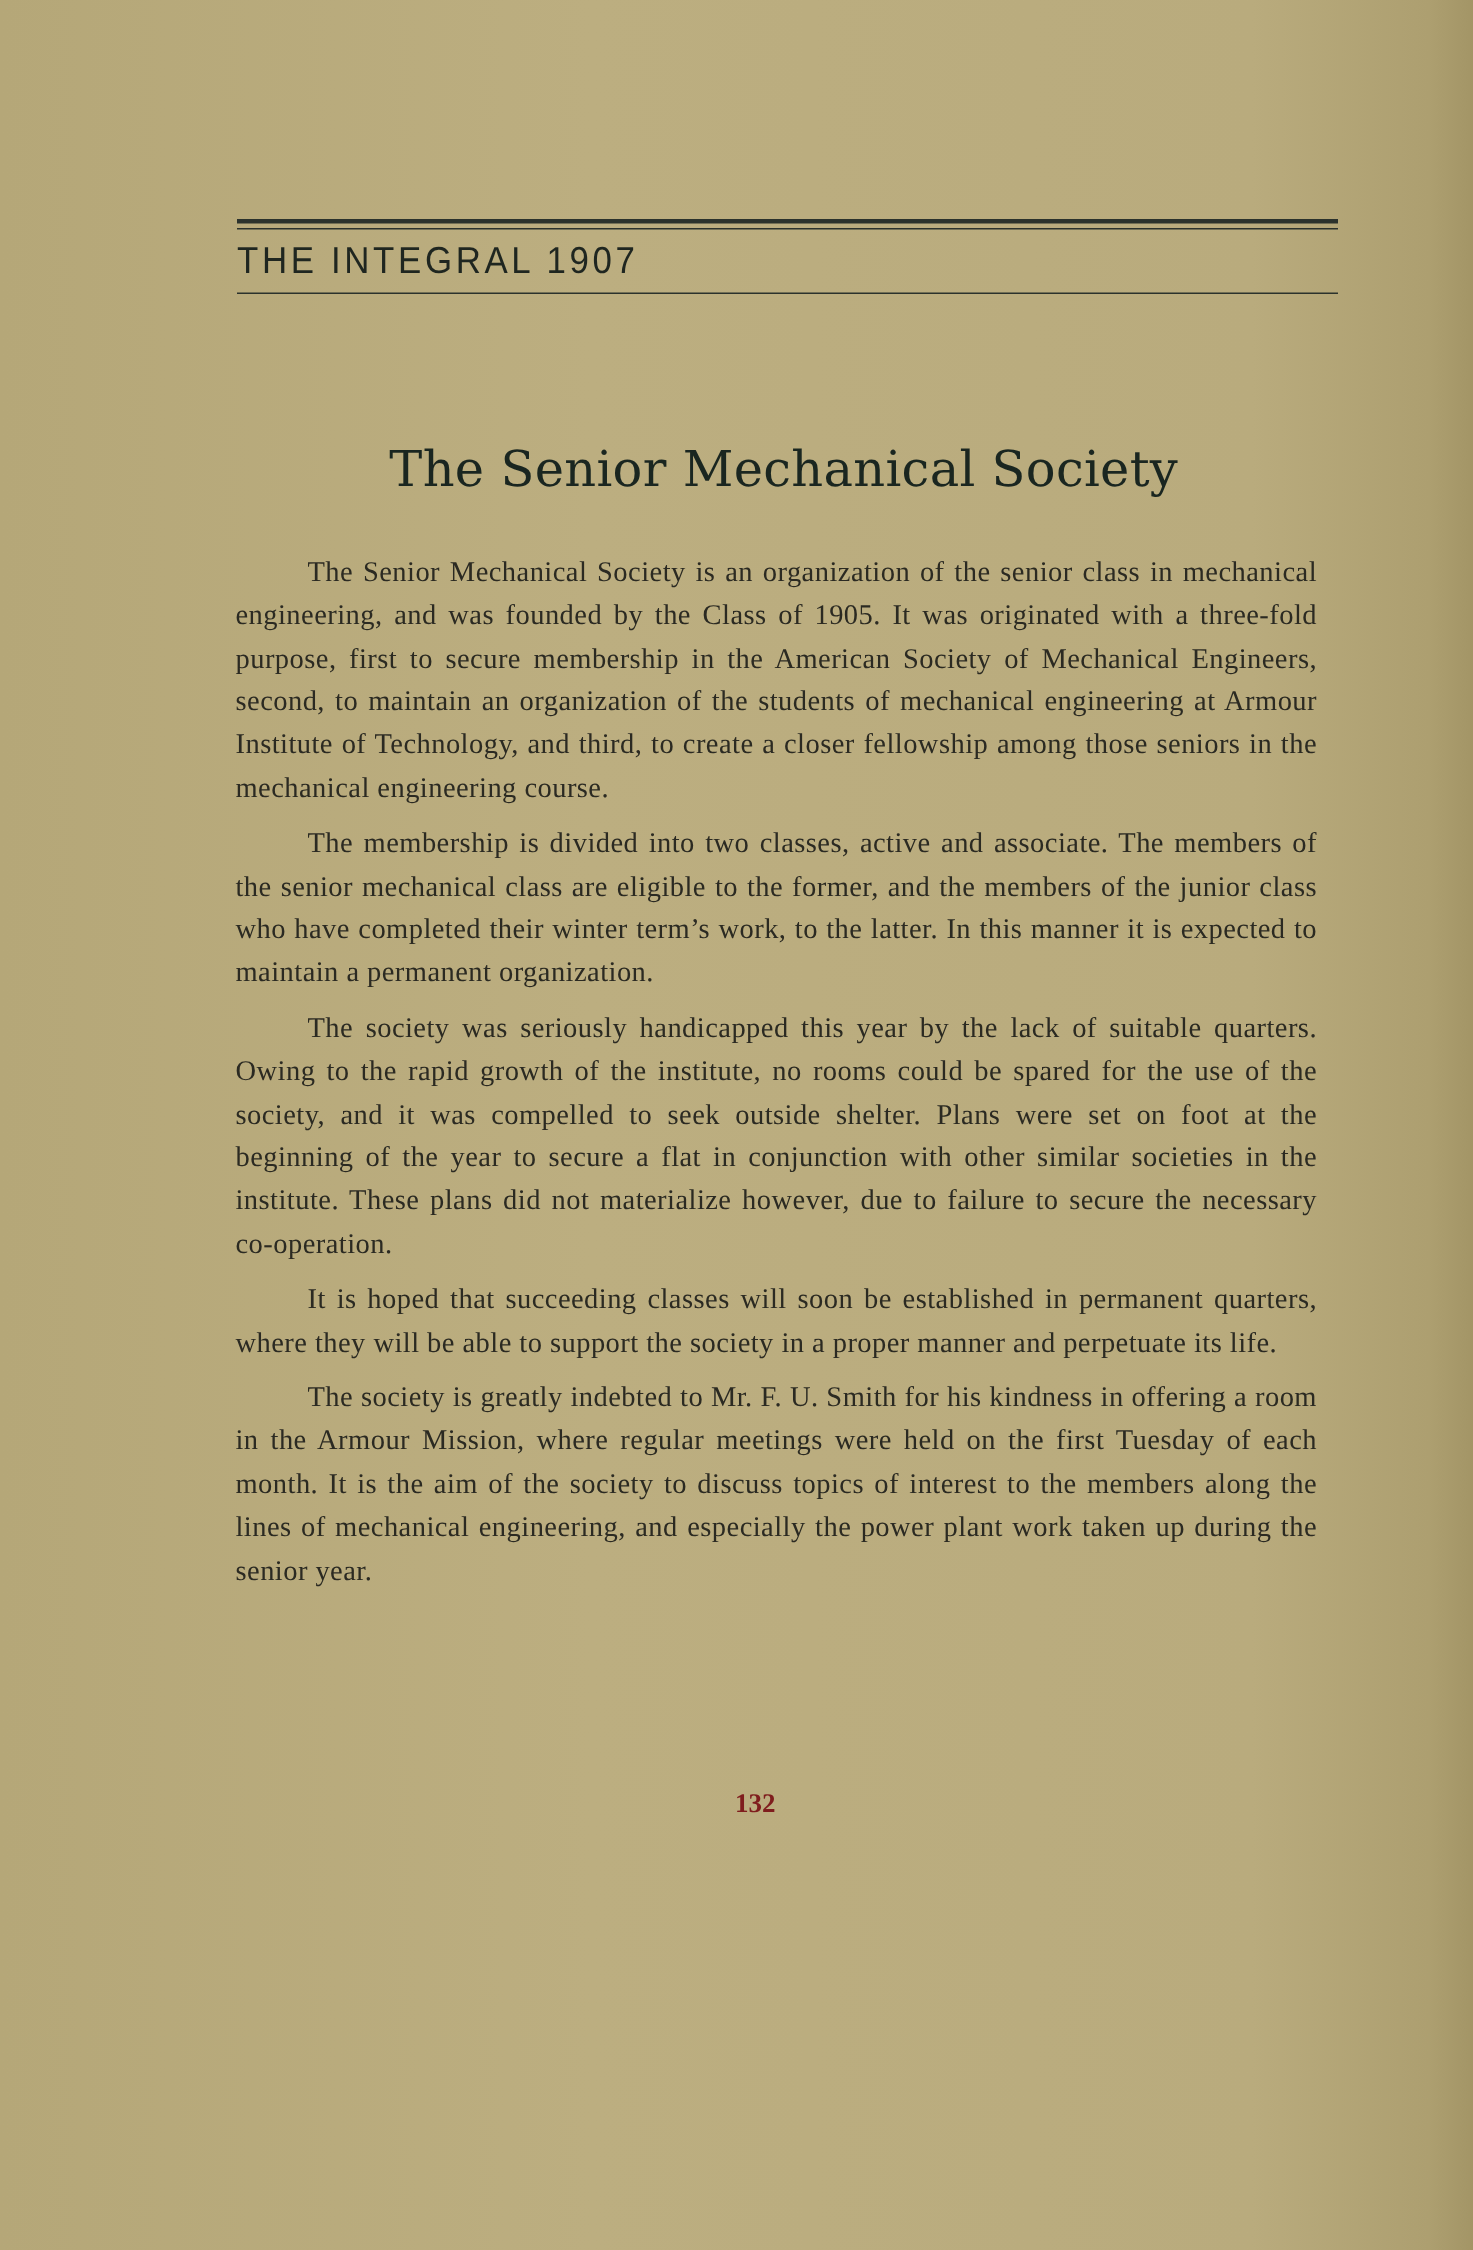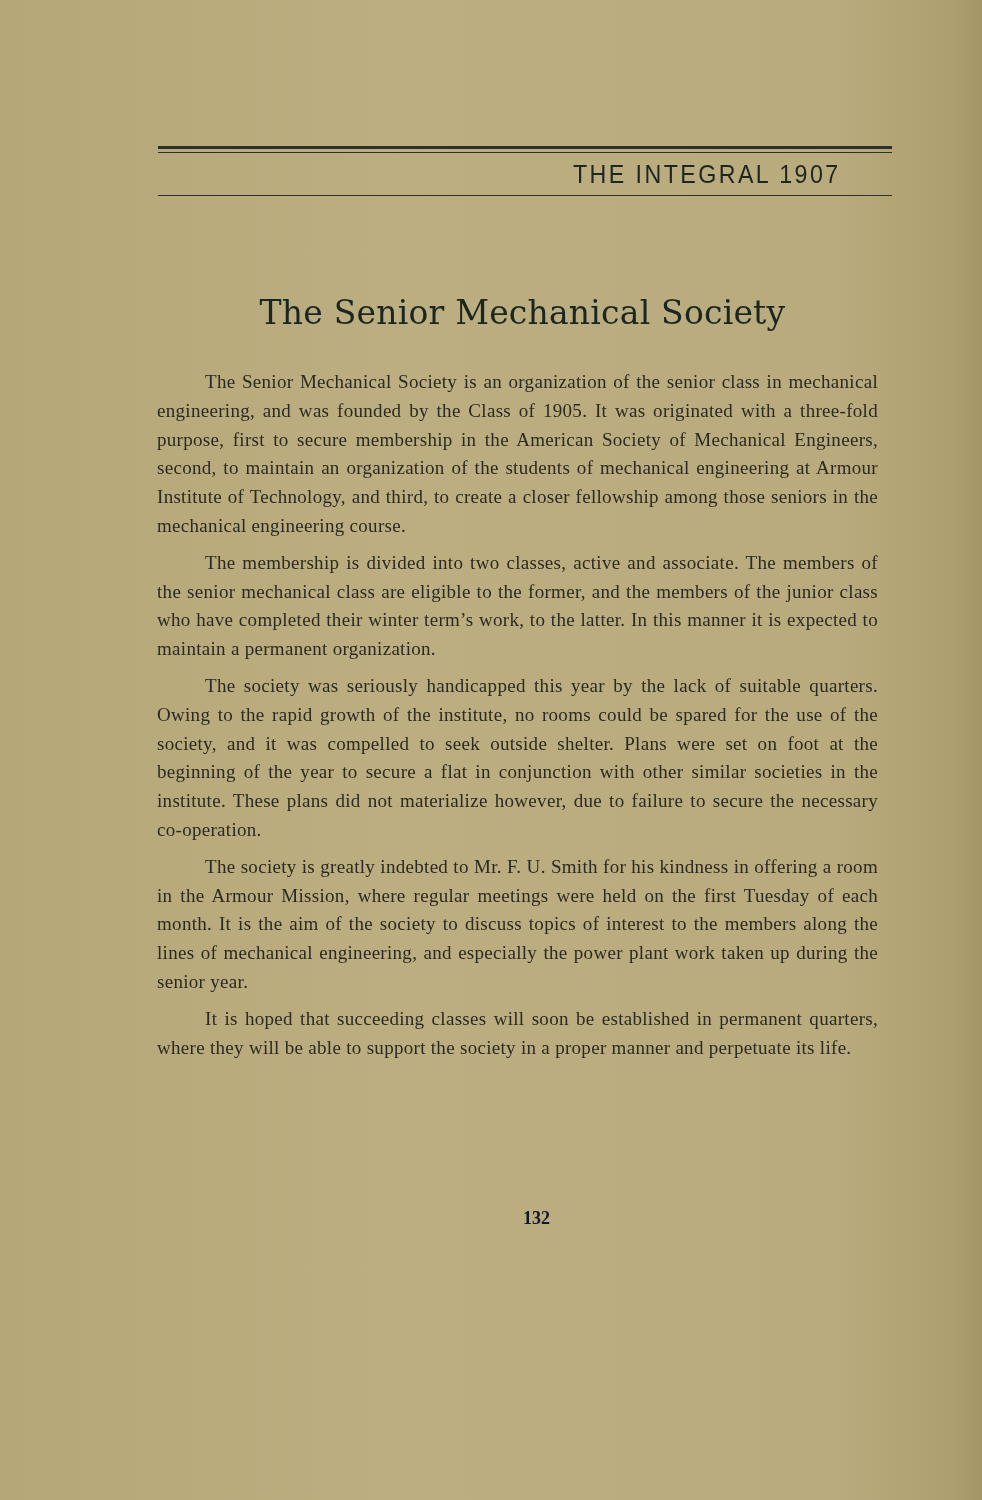--- a/index.html
+++ b/index.html
@@ -14,21 +14,20 @@
       background: #b8aa7c;
       background-image: linear-gradient(to right, #b5a778 0%, #bcae80 40%, #b9ab7d 85%, #ad9f70 97%, #a39566 100%);
       color: #2a2a22;
       font-family: "Liberation Serif", serif;
     }
     .header {
       position: absolute;
       left: 158px;
       top: 146px;
       width: 734px;
-      text-align: right;
     }
     .rule-thick {
       height: 3px;
       background: #2b322c;
     }
     .rule-thin {
       height: 1px;
       background: #2b322c;
       margin-top: 3px;
     }
@@ -73,40 +72,39 @@
     }
     .body-text p {
       margin: 0 12px 8px 0;
       text-indent: 48px;
     }
     .page-number {
       position: absolute;
       left: 490px;
       top: 1192px;
       width: 60px;
-      text-align: right;
+      text-align: left;
       font-size: 18px;
-      color: #0f172a;
+      color: #7f1d1d;
       font-weight: bold;
-      margin-top: 16px;
     }
   </style>
 </head>
 <body>
 
 <div class="header">
   <div class="rule-thick"></div>
   <div class="rule-thin"></div>
   <div class="running-head">THE INTEGRAL 1907</div>
   <div class="rule-bottom"></div>
 </div>
 
 <h1 class="title" style="margin:0;font-weight:normal;">The Senior Mechanical Society</h1>
 
 <div class="body-text">
   <p>The Senior Mechanical Society  is an organization of the senior class in mechanical engineering, and was founded by the Class of 1905.  It was originated with a three-fold purpose, first to secure membership in the American Society of Mechanical Engineers, second, to maintain an organization of the students of mechanical engineering at Armour Institute of Technology, and third, to create a closer fellowship among those seniors in the mechanical engineering course.</p>
   <p>The membership is divided into two classes, active and associate.  The members of the senior mechanical class are eligible to the former, and the members of the junior class who have completed their winter term’s work, to the latter.  In this manner it is expected to maintain a permanent organization.</p>
   <p>The society was seriously handicapped this year by the lack of suitable quarters. Owing to the rapid growth of the institute, no rooms could be spared for the use of the society, and it was compelled to seek outside shelter.  Plans were set on foot at the beginning of the year to secure a flat in conjunction with other similar societies in the institute.  These plans did not materialize however, due to failure to secure the necessary co-operation.</p>
+  <p>It is hoped that succeeding classes will soon be established in permanent quarters, where they will be able to support the society in a proper manner and perpetuate its life.</p>
   <p>The society is greatly indebted to Mr. F. U. Smith for his kindness in offering a room in the Armour Mission, where regular meetings were held on the first Tuesday of each month.  It is the aim of the society to discuss topics of interest to the members along the lines of mechanical engineering, and especially the power plant work taken up during the senior year.</p>
-  <p>It is hoped that succeeding classes will soon be established in permanent quarters, where they will be able to support the society in a proper manner and perpetuate its life.</p>
 </div>
 
 <div class="page-number">132</div>
 
 </body></html>

